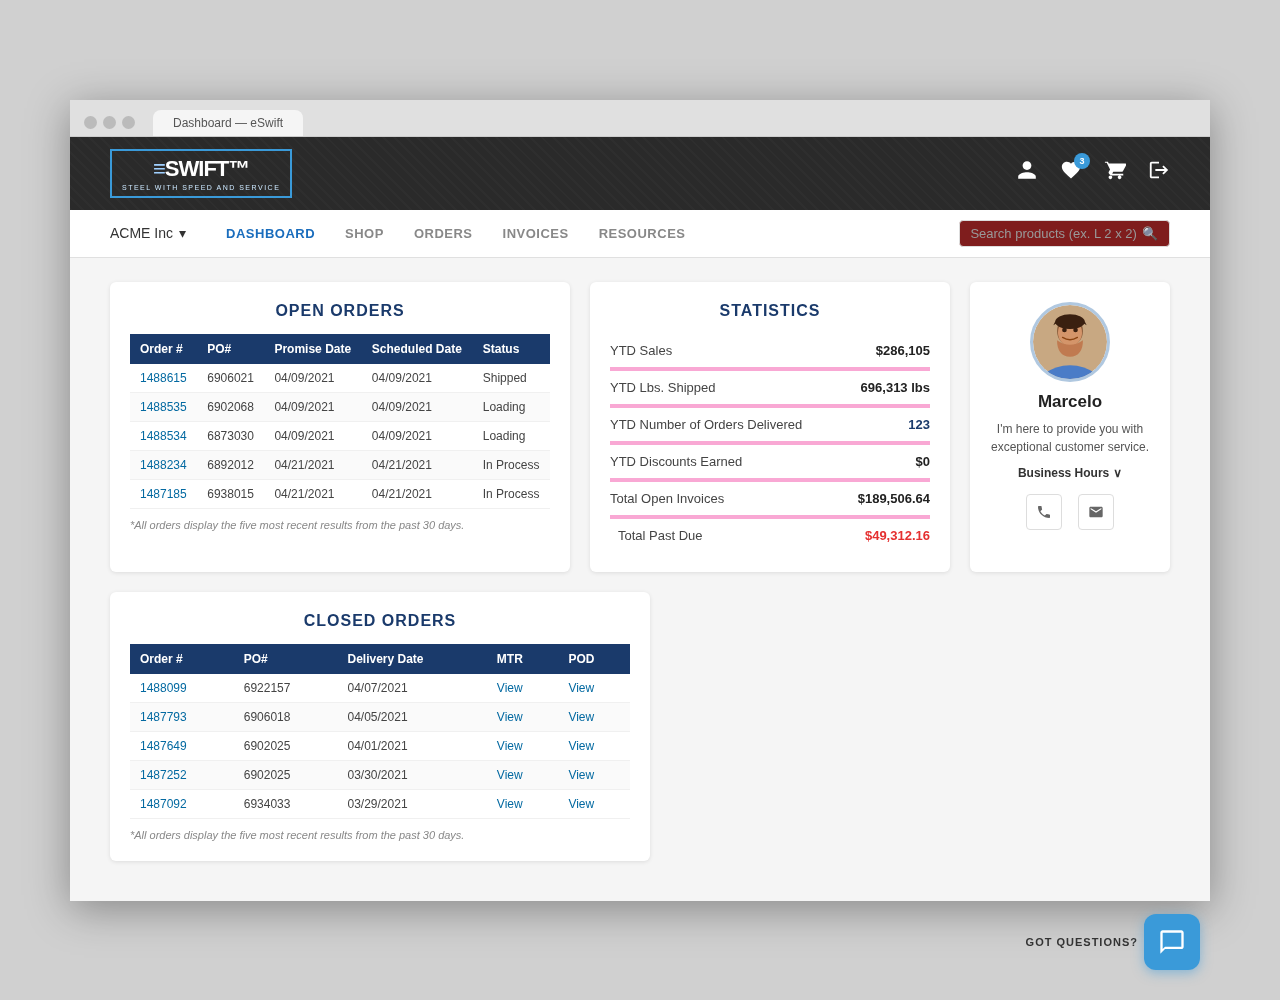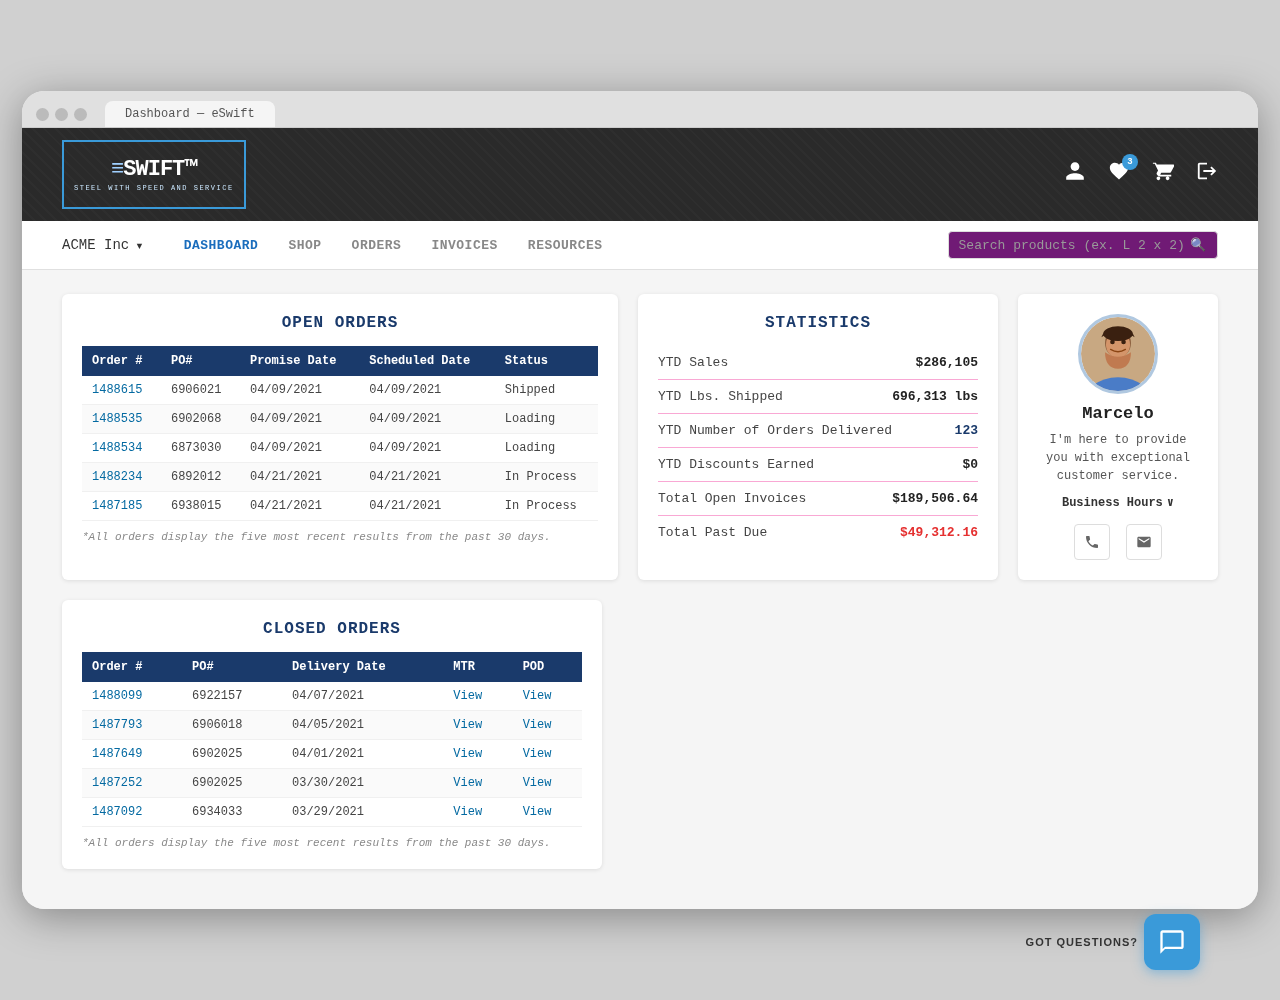--- a/index.html
+++ b/index.html
@@ -7,26 +7,25 @@
       background: #d0d0d0;
       font-family: Arial, Helvetica, sans-serif;
       display: flex;
       justify-content: center;
       align-items: center;
       min-height: 100vh;
       padding: 20px;
     }
 
     .browser-window {
-      width: 1236px;
+      width: 1140px;
       background: #f0f0f0;
-      border-radius: 22px;
+      border-radius: 0;
       box-shadow: 0 8px 40px rgba(0,0,0,0.35);
       overflow: hidden;
-      font-family: Liberation Mono, monospace;
     }
 
     .browser-chrome {
       background: #e0e0e0;
       padding: 10px 14px 0;
       display: flex;
       align-items: center;
       gap: 8px;
       border-bottom: 1px solid #ccc;
     }
@@ -68,21 +67,21 @@
     .logo-text span { color: #a0d0ff; }
     .logo-sub {
       color: #cce8ff;
       font-size: 7px;
       letter-spacing: 1.5px;
       text-align: center;
       margin-top: 2px;
     }
     .logo-box {
       border: 2px solid #3a9ad9;
-      padding: 15px 10px;
+      padding: 5px 10px;
       display: flex;
       flex-direction: column;
       align-items: center;
     }
 
     .header-icons {
       display: flex;
       align-items: center;
       gap: 22px;
     }
@@ -143,21 +142,21 @@
     .nav-link.active { color: #1a6dbd; }
     .search-box {
       display: flex;
       align-items: flex-end;
       gap: 6px;
       border: 1px solid #ddd;
       border-radius: 4px;
       padding: 5px 10px;
       font-size: 13px;
       color: #999;
-      background: #701a75;
+      background: #7f1d1d;
       cursor: text;
     }
 
     
     .main-content {
       background: #f5f5f5;
       padding: 24px 40px 40px;
     }
 
     .content-grid {
@@ -222,24 +221,24 @@
       margin-top: 10px;
       font-style: italic;
     }
 
     
     .stat-row {
       display: flex;
       justify-content: space-between;
       align-items: center;
       padding: 9px 0;
-      border-bottom: 1px solid #f9a8d4;
+      border-bottom: 4px solid #f9a8d4;
       font-size: 13px;
     }
-    .stat-row:last-child { border-bottom: none; }
+    .stat-row:last-child { border-bottom: none; margin-left: 8px; }
     .stat-label { color: #444; }
     .stat-value { font-weight: 600; color: #222; }
     .stat-value.red { color: #e53030; }
     .stat-value.blue { color: #1a3a6b; }
 
     
     .rep-card {
       display: flex;
       flex-direction: column;
       align-items: center;

